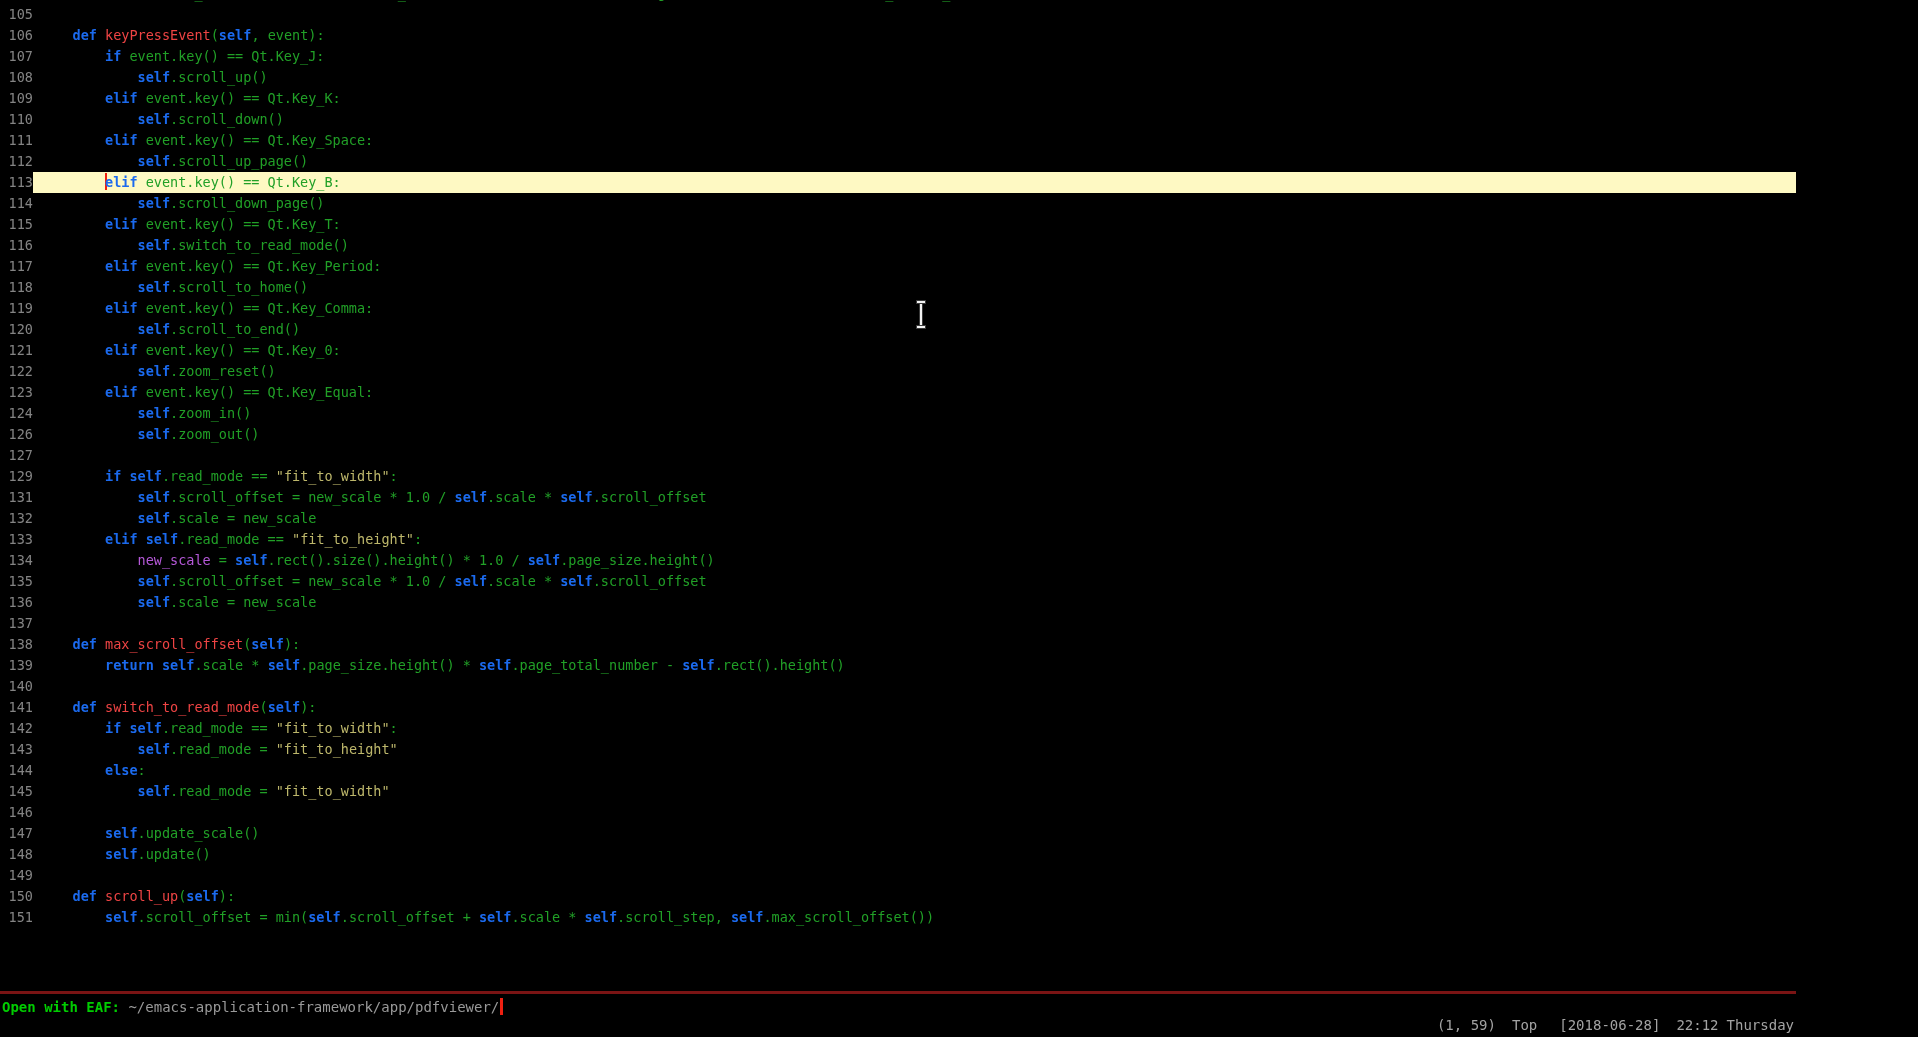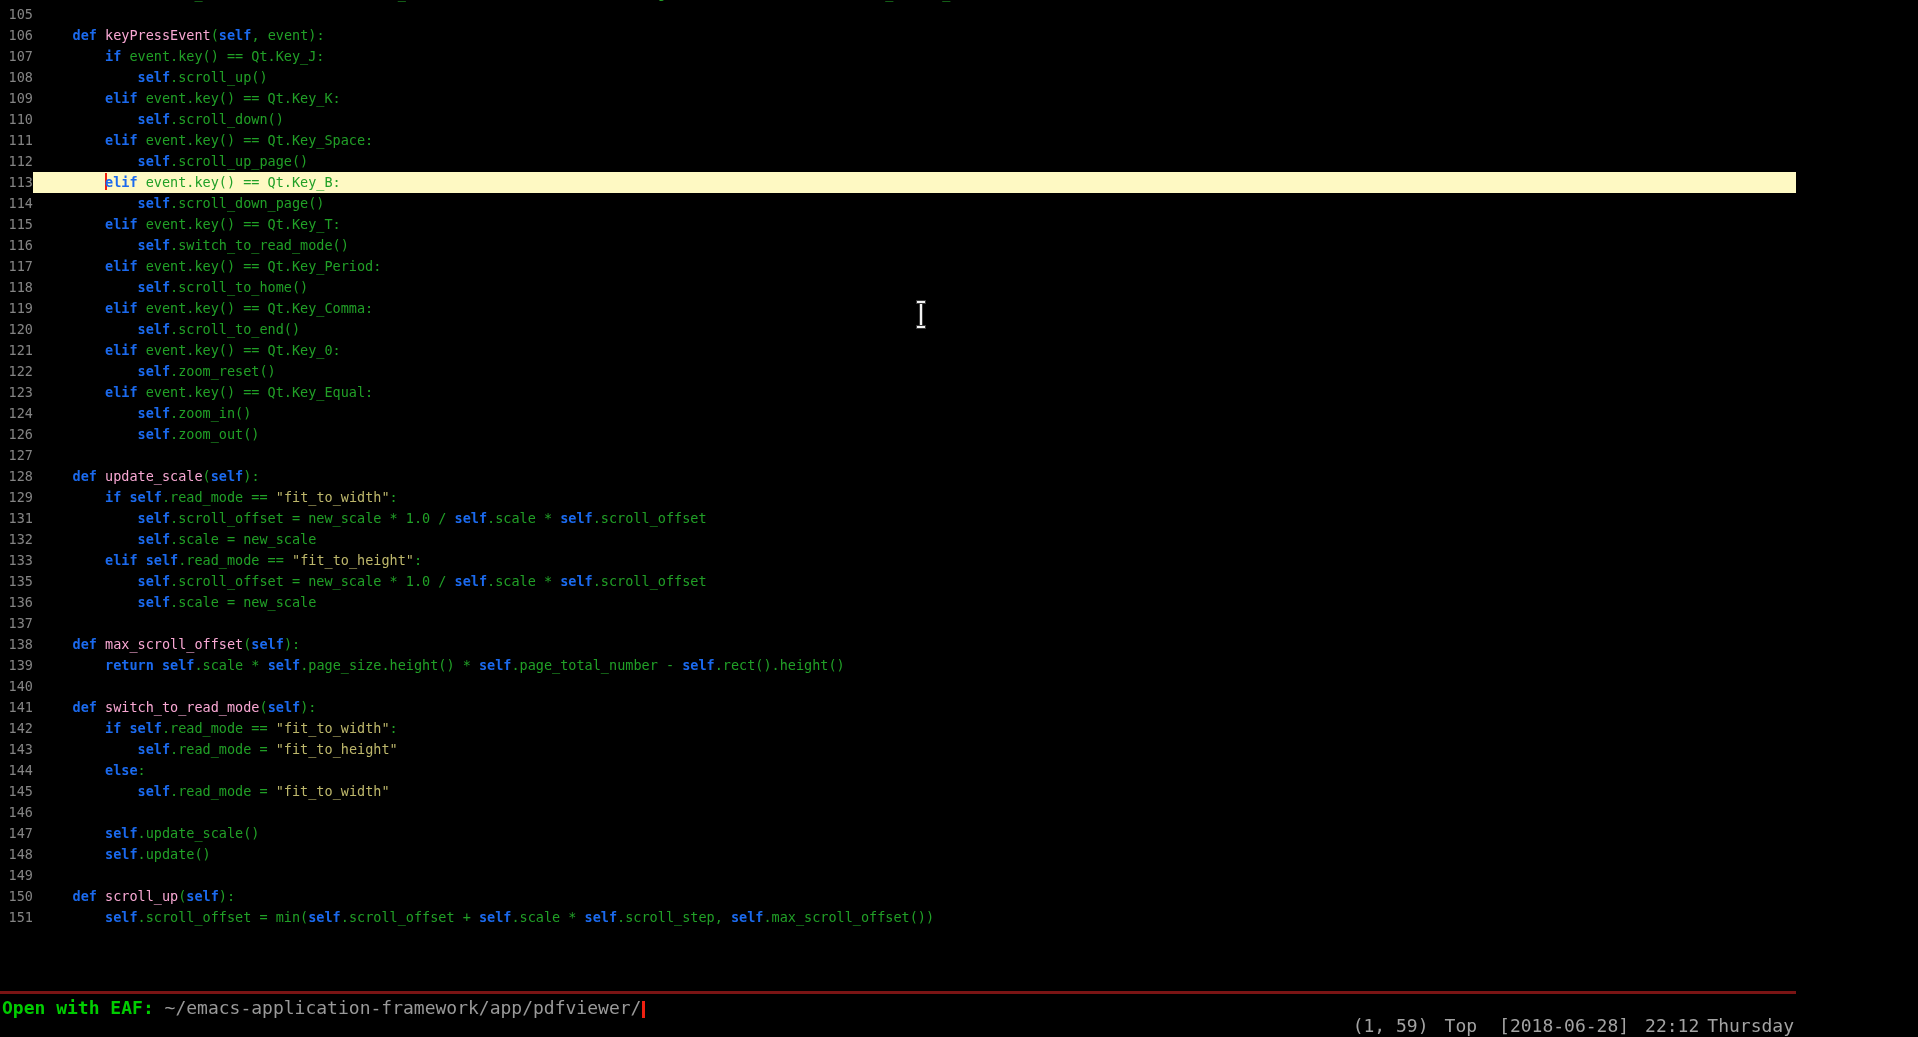--- a/index.html
+++ b/index.html
@@ -15,34 +15,34 @@
   .code-area{
     position:absolute;top:-17px;left:0;right:0;
     font-size:13.5px;line-height:21px;
   }
   .line{display:flex;height:21px;white-space:pre;}
   .ln{flex:0 0 33px;text-align:right;color:#848484;user-select:none;}
   .lc{flex:1 1 auto;padding-left:7px;}
   .line.hl .lc{background:#fef9c3;}
   .tok-p{color:#21a027;}
   .tok-k{color:#1b6aee;font-weight:bold;}
-  .tok-f{color:#f9a8d4;margin-top:22px;}
+  .tok-f{color:#ef4444;margin-top:22px;}
   .tok-s{color:#bdb76b;}
   .tok-v{color:#b558d8;}
   .cursor-bar{
     display:inline-block;width:2px;height:17px;
     background:#ef2011;vertical-align:text-bottom;
     margin-right:-2px;
   }
 
   
   .mode-line{position:absolute;top:991px;left:0;width:100%;height:3px;background:#7a1414;}
 
   
-  .echo-area{position:absolute;top:994px;left:0;right:0;bottom:0;font-size:18px;line-height:21px;}
+  .echo-area{position:absolute;top:994px;left:0;right:0;bottom:0;font-size:14px;line-height:21px;}
   .mb-line{position:absolute;top:3px;left:2px;white-space:pre;}
   .mb-prompt{color:#00cd00;font-weight:bold;}
   .mb-input{color:#999999;}
   .mb-cursor{display:inline-block;width:3px;height:17px;background:#ef2011;vertical-align:text-bottom;margin-left:1px;}
 
   .tray{position:absolute;right:2px;bottom:1px;color:#a3a3a3;white-space:pre;margin-left:40px;}
   .tray .sep2{display:inline-block;width:16px;}
   .tray .sep3{display:inline-block;width:22px;}
   .tray .sep1{display:inline-block;width:8px;}
 
@@ -71,25 +71,25 @@
       <div class="line"><span class="ln">117</span><span class="lc"><span class="tok-p">        </span><span class="tok-k">elif</span><span class="tok-p"> event.key() == Qt.Key_Period:</span></span></div>
       <div class="line"><span class="ln">118</span><span class="lc"><span class="tok-p">            </span><span class="tok-k">self</span><span class="tok-p">.scroll_to_home()</span></span></div>
       <div class="line"><span class="ln">119</span><span class="lc"><span class="tok-p">        </span><span class="tok-k">elif</span><span class="tok-p"> event.key() == Qt.Key_Comma:</span></span></div>
       <div class="line"><span class="ln">120</span><span class="lc"><span class="tok-p">            </span><span class="tok-k">self</span><span class="tok-p">.scroll_to_end()</span></span></div>
       <div class="line"><span class="ln">121</span><span class="lc"><span class="tok-p">        </span><span class="tok-k">elif</span><span class="tok-p"> event.key() == Qt.Key_0:</span></span></div>
       <div class="line"><span class="ln">122</span><span class="lc"><span class="tok-p">            </span><span class="tok-k">self</span><span class="tok-p">.zoom_reset()</span></span></div>
       <div class="line"><span class="ln">123</span><span class="lc"><span class="tok-p">        </span><span class="tok-k">elif</span><span class="tok-p"> event.key() == Qt.Key_Equal:</span></span></div>
       <div class="line"><span class="ln">124</span><span class="lc"><span class="tok-p">            </span><span class="tok-k">self</span><span class="tok-p">.zoom_in()</span></span></div>
       <div class="line"><span class="ln">126</span><span class="lc"><span class="tok-p">            </span><span class="tok-k">self</span><span class="tok-p">.zoom_out()</span></span></div>
       <div class="line"><span class="ln">127</span><span class="lc"></span></div>
-      <div class="line"><span class="ln">128</span><span class="lc"><span class="tok-p">    </span><span class="tok-k">def</span><span class="tok-p"> </span><span class="tok-f">update_scale</span><span class="tok-p">(</span><span class="tok-k">self</span><span class="tok-p">):</span></span></div>
       <div class="line"><span class="ln">129</span><span class="lc"><span class="tok-p">        </span><span class="tok-k">if</span><span class="tok-p"> </span><span class="tok-k">self</span><span class="tok-p">.read_mode == </span><span class="tok-s">"fit_to_width"</span><span class="tok-p">:</span></span></div>
       <div class="line"><span class="ln">131</span><span class="lc"><span class="tok-p">            </span><span class="tok-k">self</span><span class="tok-p">.scroll_offset = new_scale * 1.0 / </span><span class="tok-k">self</span><span class="tok-p">.scale * </span><span class="tok-k">self</span><span class="tok-p">.scroll_offset</span></span></div>
       <div class="line"><span class="ln">132</span><span class="lc"><span class="tok-p">            </span><span class="tok-k">self</span><span class="tok-p">.scale = new_scale</span></span></div>
       <div class="line"><span class="ln">133</span><span class="lc"><span class="tok-p">        </span><span class="tok-k">elif</span><span class="tok-p"> </span><span class="tok-k">self</span><span class="tok-p">.read_mode == </span><span class="tok-s">"fit_to_height"</span><span class="tok-p">:</span></span></div>
+      <div class="line"><span class="ln">134</span><span class="lc"><span class="tok-p">            </span><span class="tok-v">new_scale</span><span class="tok-p"> = </span><span class="tok-k">self</span><span class="tok-p">.rect().size().height() * 1.0 / </span><span class="tok-k">self</span><span class="tok-p">.page_size.height()</span></span></div>
       <div class="line"><span class="ln">135</span><span class="lc"><span class="tok-p">            </span><span class="tok-k">self</span><span class="tok-p">.scroll_offset = new_scale * 1.0 / </span><span class="tok-k">self</span><span class="tok-p">.scale * </span><span class="tok-k">self</span><span class="tok-p">.scroll_offset</span></span></div>
       <div class="line"><span class="ln">136</span><span class="lc"><span class="tok-p">            </span><span class="tok-k">self</span><span class="tok-p">.scale = new_scale</span></span></div>
       <div class="line"><span class="ln">137</span><span class="lc"></span></div>
       <div class="line"><span class="ln">138</span><span class="lc"><span class="tok-p">    </span><span class="tok-k">def</span><span class="tok-p"> </span><span class="tok-f">max_scroll_offset</span><span class="tok-p">(</span><span class="tok-k">self</span><span class="tok-p">):</span></span></div>
       <div class="line"><span class="ln">139</span><span class="lc"><span class="tok-p">        </span><span class="tok-k">return</span><span class="tok-p"> </span><span class="tok-k">self</span><span class="tok-p">.scale * </span><span class="tok-k">self</span><span class="tok-p">.page_size.height() * </span><span class="tok-k">self</span><span class="tok-p">.page_total_number - </span><span class="tok-k">self</span><span class="tok-p">.rect().height()</span></span></div>
       <div class="line"><span class="ln">140</span><span class="lc"></span></div>
       <div class="line"><span class="ln">141</span><span class="lc"><span class="tok-p">    </span><span class="tok-k">def</span><span class="tok-p"> </span><span class="tok-f">switch_to_read_mode</span><span class="tok-p">(</span><span class="tok-k">self</span><span class="tok-p">):</span></span></div>
       <div class="line"><span class="ln">142</span><span class="lc"><span class="tok-p">        </span><span class="tok-k">if</span><span class="tok-p"> </span><span class="tok-k">self</span><span class="tok-p">.read_mode == </span><span class="tok-s">"fit_to_width"</span><span class="tok-p">:</span></span></div>
       <div class="line"><span class="ln">143</span><span class="lc"><span class="tok-p">            </span><span class="tok-k">self</span><span class="tok-p">.read_mode = </span><span class="tok-s">"fit_to_height"</span></span></div>
       <div class="line"><span class="ln">144</span><span class="lc"><span class="tok-p">        </span><span class="tok-k">else</span><span class="tok-p">:</span></span></div>

